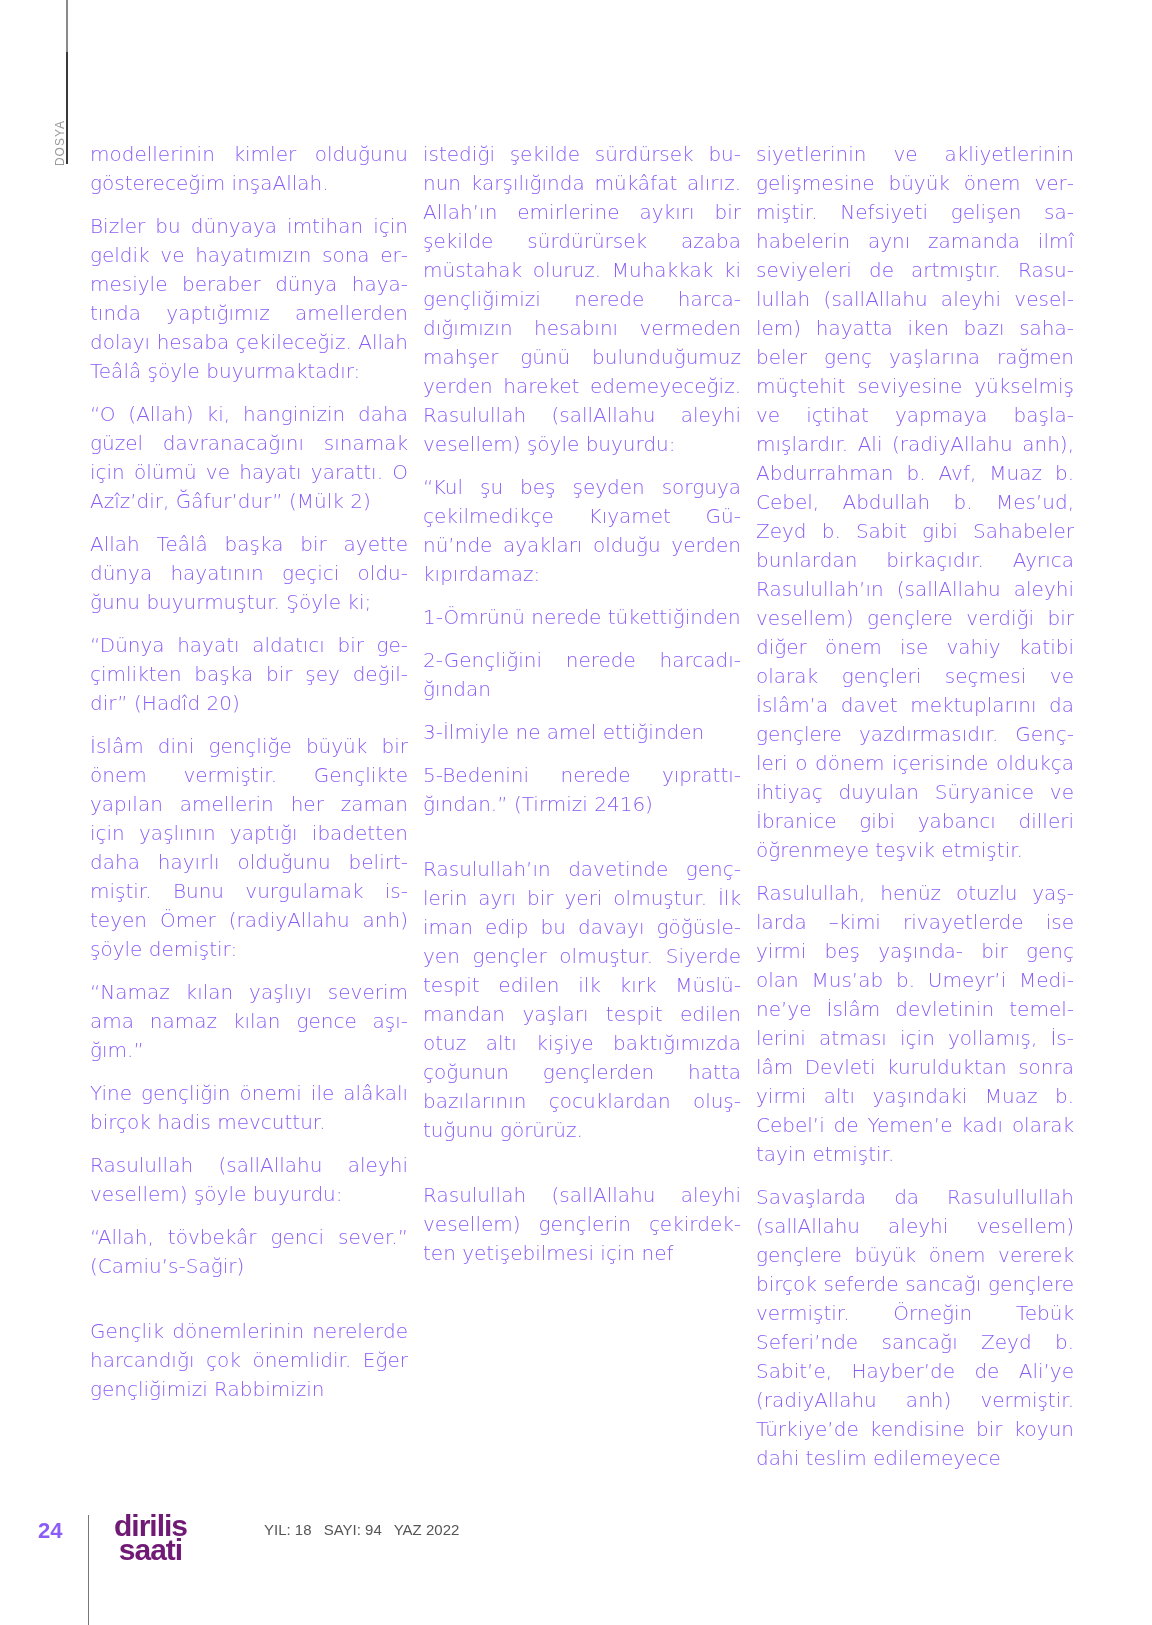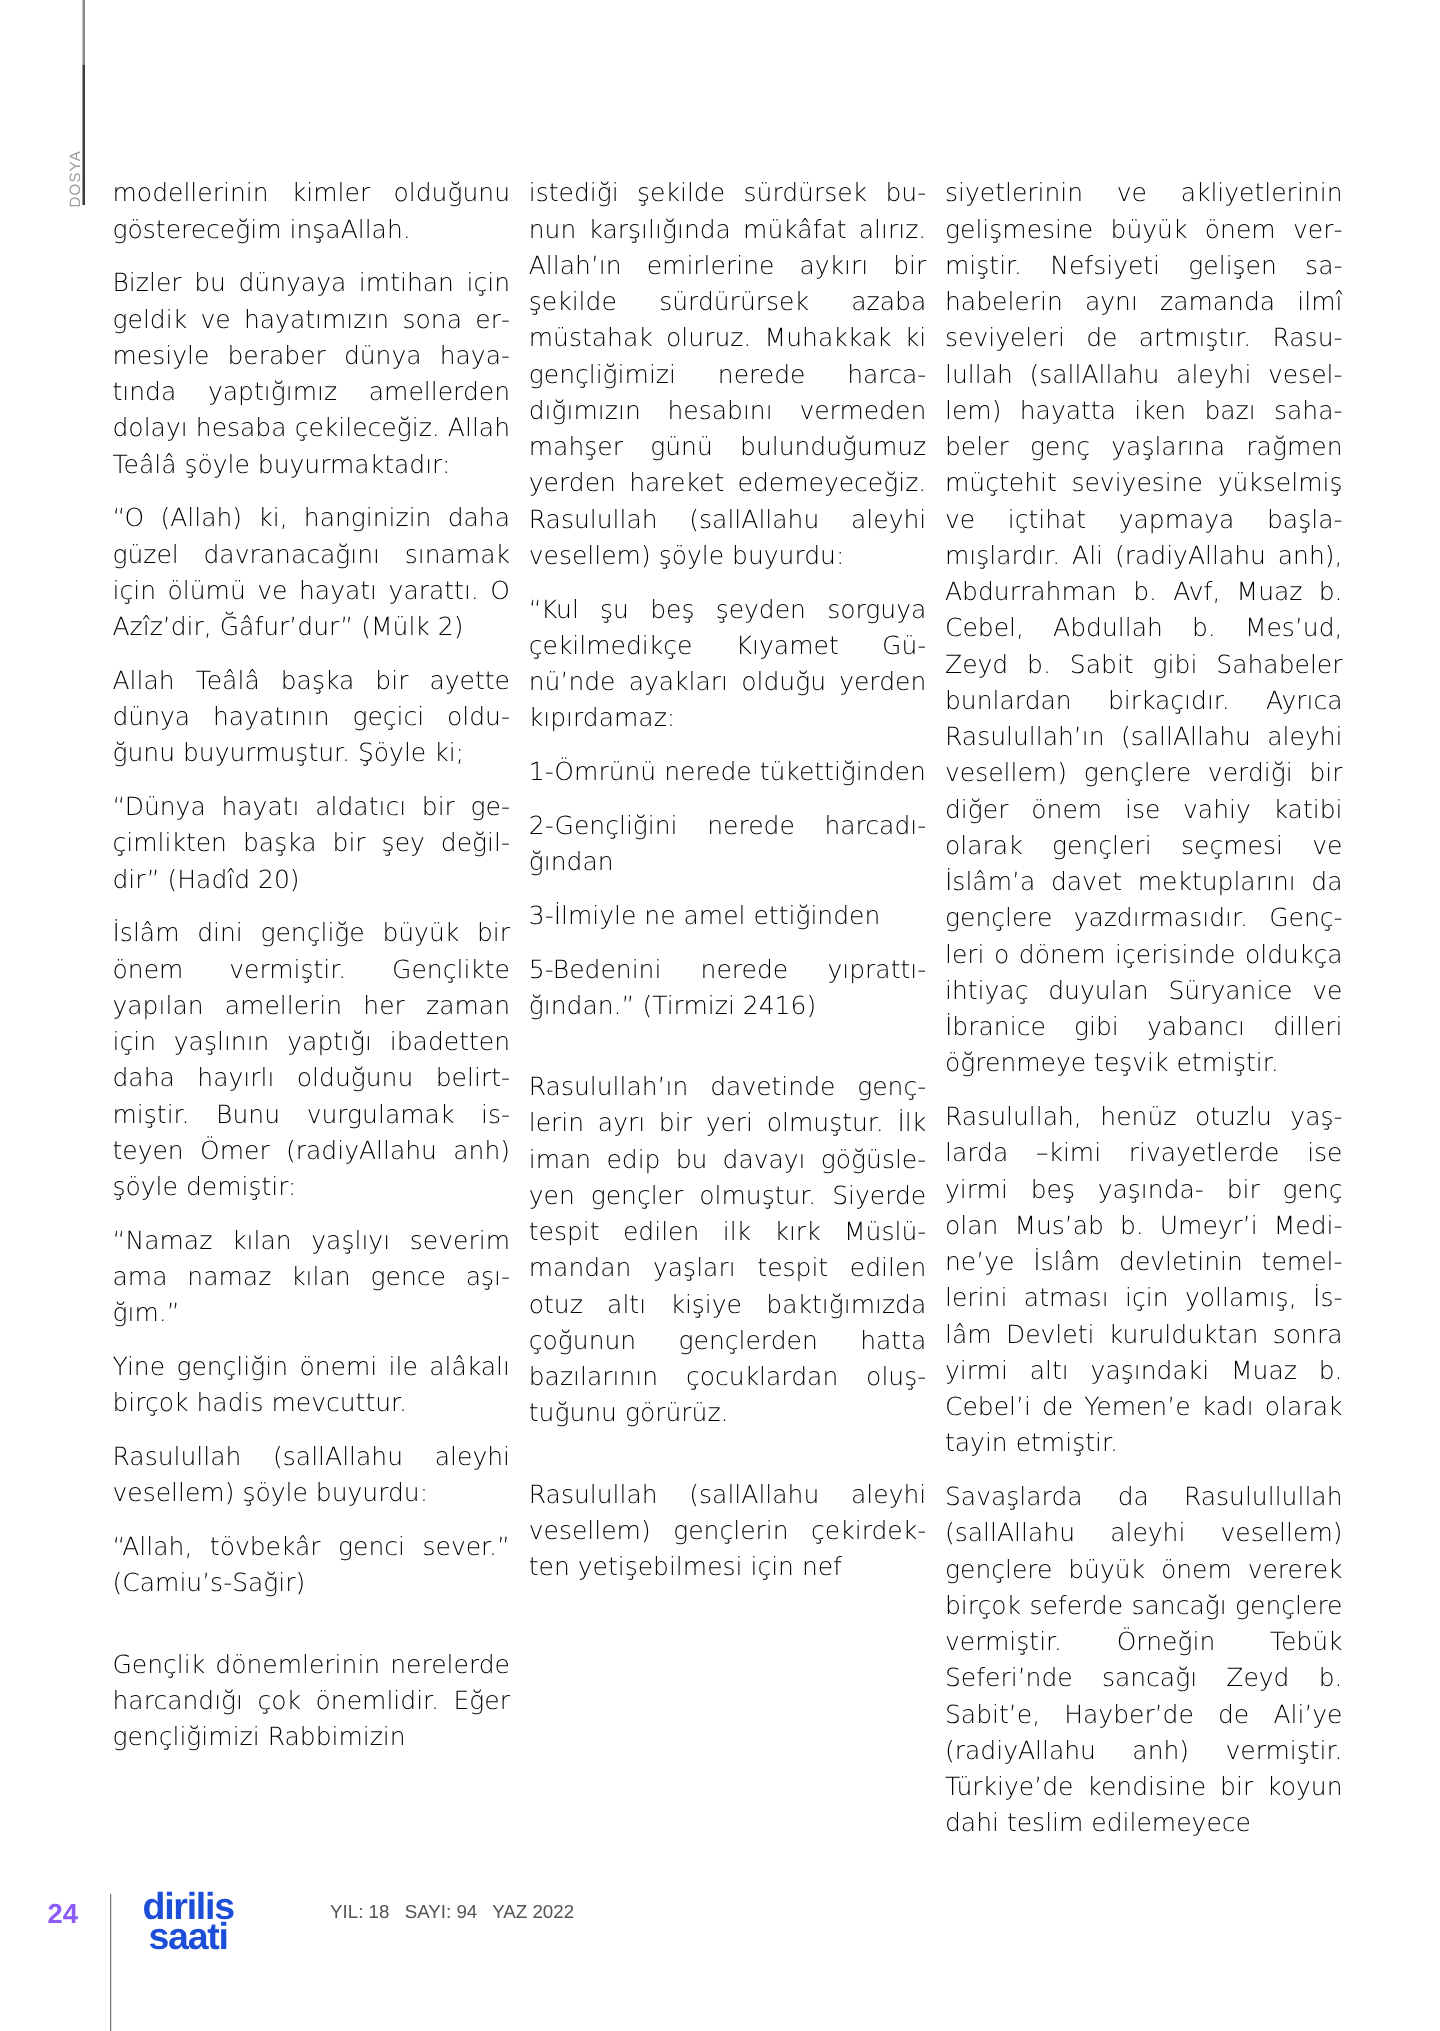--- a/index.html
+++ b/index.html
@@ -2,29 +2,29 @@
 <html><head>
   <meta charset="utf-8">
   <style>
     html, body { margin: 0; padding: 0; background: #ffffff; }
     body { width: 1152px; height: 1625px; position: relative; overflow: hidden; }
     .page { position: absolute; left: 0; top: 0; width: 1152px; height: 1625px; background: #fff; }
     .top-rule { position: absolute; left: 66px; top: 0; width: 2px; height: 52px; background: #8a8a8a; }
     .top-rule-dark { position: absolute; left: 66px; top: 52px; width: 2px; height: 112px; background: #3a3a3a; }
     .section-tag { position: absolute; left: 40px; top: 118px; width: 40px; height: 50px; }
     .section-tag span { position: absolute; left: 50%; top: 50%; transform: translate(-50%,-50%) rotate(-90deg); font-family: "Liberation Sans", sans-serif; font-size: 12px; letter-spacing: 1px; color: #9a9a9a; white-space: nowrap; }
-    .col { position: absolute; top: 140px; width: 318px; font-family: "DejaVu Sans", sans-serif; font-size: 20px; line-height: 29px; color: #000000; text-align: justify; font-weight: 300; }
+    .col { position: absolute; top: 140px; width: 318px; font-family: "DejaVu Sans", sans-serif; font-size: 20px; line-height: 29px; color: #8b5cf6; text-align: justify; font-weight: 300; }
     .col p { margin: 0 0 14px 0; hyphens: manual; }
     .col p.gap { margin-top: 36px; }
     #col1 { left: 90px; }
     #col2 { left: 423px; }
     #col3 { left: 756px; }
     .footer-rule { position: absolute; left: 88px; top: 1515px; width: 1px; height: 110px; background: #777; }
     .page-number { position: absolute; left: 38px; top: 1518px; font-family: "Liberation Sans", sans-serif; font-weight: bold; font-size: 22px; color: #8b5cf6; }
-    .logo { position: absolute; left: 114px; top: 1514px; font-family: "Liberation Sans", sans-serif; font-weight: bold; color: #1d4ed8; line-height: 24px; font-size: 30px; letter-spacing: -1px; }
+    .logo { position: absolute; left: 114px; top: 1514px; font-family: "Liberation Sans", sans-serif; font-weight: bold; color: #701a75; line-height: 24px; font-size: 30px; letter-spacing: -1px; }
     .logo div { text-align: center; }
     .issue { position: absolute; left: 224px; top: 1521px; font-family: "Liberation Sans", sans-serif; font-size: 15px; color: #555; letter-spacing: 0px; margin-left: 40px; }
     .issue span { margin-right: 8px; }
   </style>
 </head>
 <body>
 
 <div class="page">
   <div class="top-rule"></div>
   <div class="top-rule-dark"></div>

